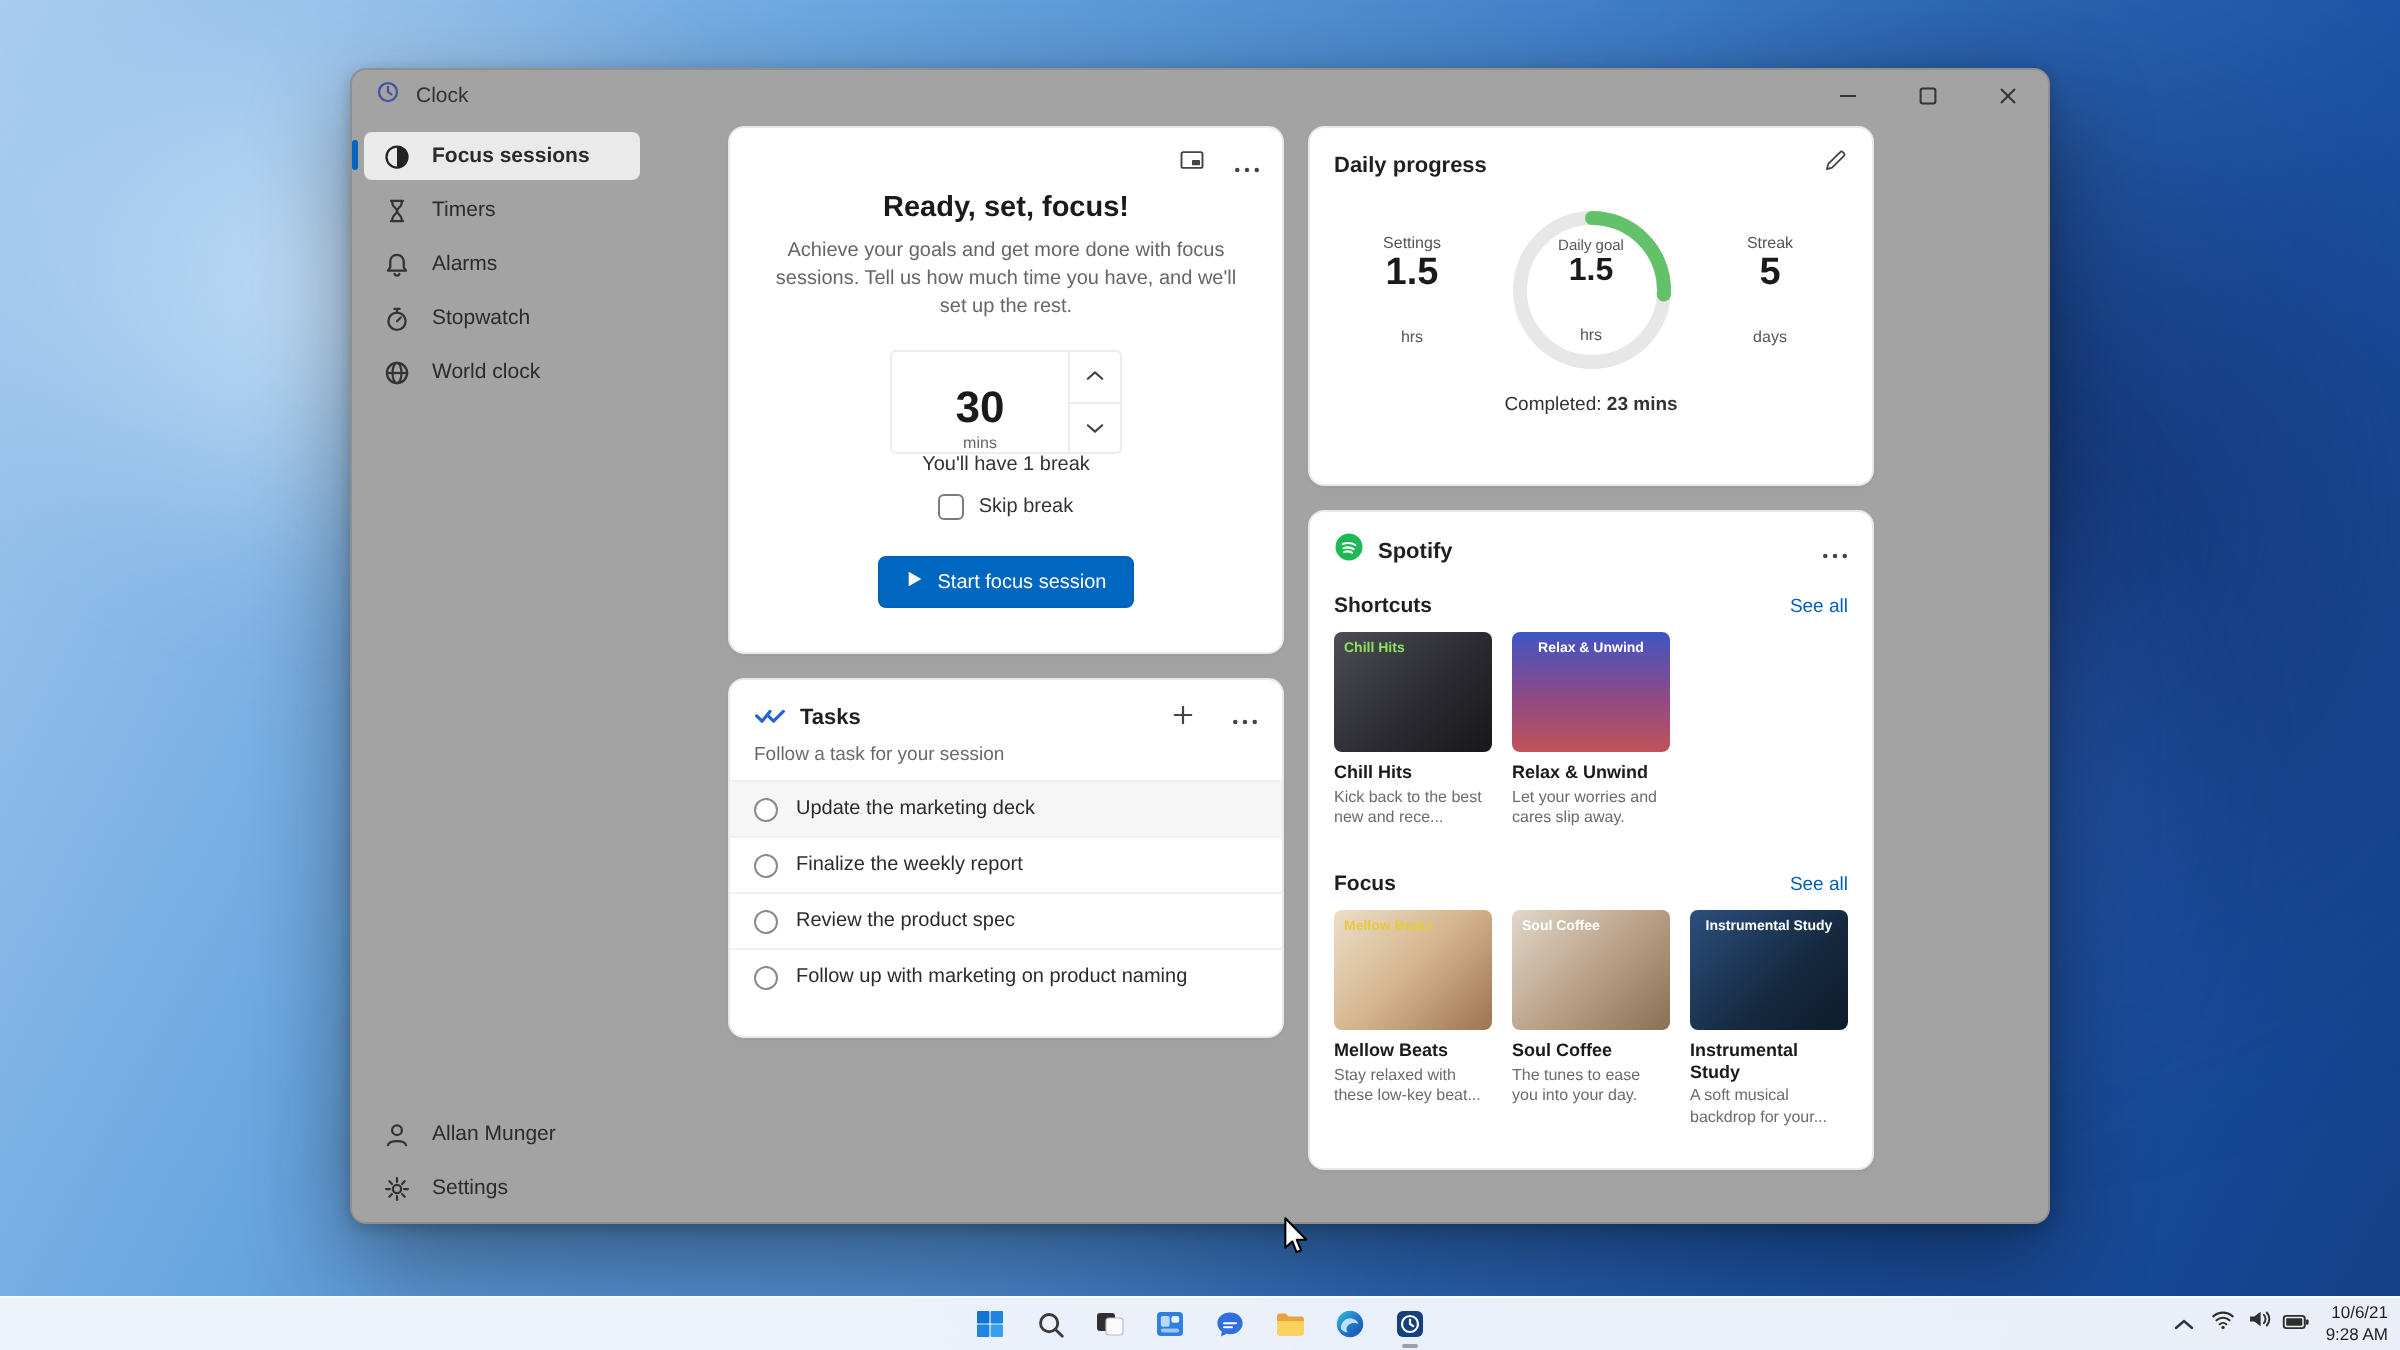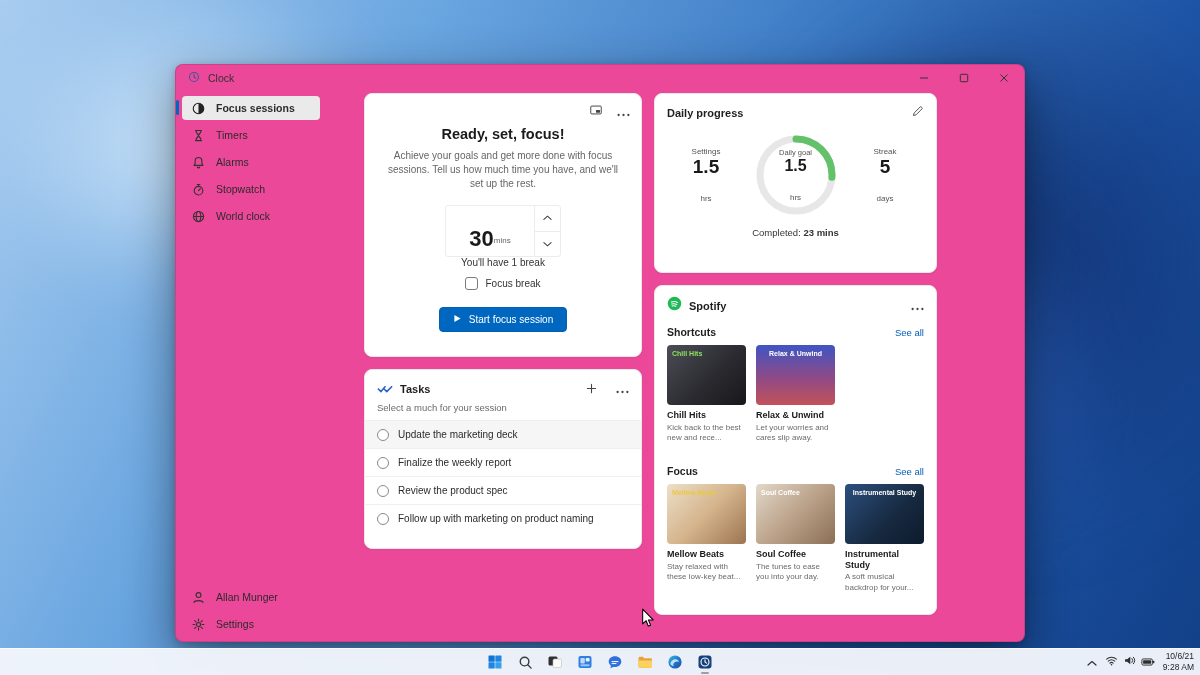--- a/index.html
+++ b/index.html
@@ -13,22 +13,22 @@
   .s1 { width:780px; height:800px; right:-200px; top:-140px;
     background:radial-gradient(closest-side,rgba(14,42,104,.8),rgba(14,42,104,0) 72%); }
   .s2 { width:560px; height:430px; left:-100px; top:-70px;
     background:radial-gradient(closest-side,rgba(208,230,249,.95),rgba(208,230,249,0) 72%); }
   .s3 { width:680px; height:420px; left:90px; bottom:-120px;
     background:radial-gradient(closest-side,rgba(92,152,216,.85),rgba(92,152,216,0) 72%); }
   .s4 { width:420px; height:600px; right:40px; top:60px; transform:rotate(-18deg);
     background:radial-gradient(closest-side,rgba(47,98,186,.9),rgba(47,98,186,0) 70%); }
 
   
-  .window { position:absolute; left:175px; top:64px; width:850px; height:578px;
-    background:#ec4899; border-radius:8px; overflow:hidden;
+  .window { position:absolute; left:175px; top:34px; width:850px; height:578px;
+    background:#a3a3a3; border-radius:8px; overflow:hidden;
     box-shadow:0 18px 50px rgba(0,0,0,.42), 0 2px 8px rgba(0,0,0,.22);
     border:1px solid rgba(0,0,0,.12); }
   .titlebar { height:26px; display:flex; align-items:center; justify-content:space-between; padding-left:12px; }
   .tb-left { display:flex; align-items:center; gap:8px; }
   .title-text { font-size:10.5px; color:#333; }
   .win-controls { display:flex; height:100%; }
   .wc { width:40px; height:100%; border:none; background:transparent; display:flex; align-items:center; justify-content:center; cursor:default; }
   .window-body { position:relative; height:552px; }
 
   
@@ -45,21 +45,21 @@
   .card { position:absolute; background:#fff; border:1px solid #e9e9e9; border-radius:8px;
     box-shadow:0 1px 2px rgba(0,0,0,.05); }
 
   
   .focus-card { left:188px; top:2px; width:278px; height:264px; text-align:center; }
   .card-topicons { position:absolute; top:9px; right:11px; display:flex; gap:14px; align-items:center; }
   .focus-card h2 { margin-top:32px; font-size:14.5px; font-weight:700; color:#1a1a1a; }
   .focus-sub { width:232px; margin:7px auto 0; font-size:10px; color:#666; line-height:1.4; }
   .timer-box { width:116px; height:52px; margin:14px auto 0; border:1px solid #ececec; border-radius:3px;
     display:flex; background:#fff; }
-  .timer-num { flex:1; display:flex; align-items:center; justify-content:center;margin-top:16px; }
+  .timer-num { flex:1; display:flex; flex-direction:column; align-items:center; justify-content:center;margin-top:16px; }
   .timer-num .num { font-size:22px; font-weight:700; line-height:1; color:#1a1a1a; }
   .timer-num .unit { font-size:8px; color:#666; margin-top:2px; }
   .timer-btns { width:26px; border-left:1px solid #ececec; display:flex; flex-direction:column; }
   .timer-btns button { flex:1; border:none; background:none; display:flex; align-items:center; justify-content:center; }
   .timer-btns button:first-child { border-bottom:1px solid #ececec; }
   .break-note { font-size:10px; color:#333; }
   .skip-row { margin-top:9px; display:inline-flex; align-items:center; gap:7px; font-size:10px; color:#333; }
   .checkbox { width:13px; height:13px; border:1px solid #7a7a7a; border-radius:3px; background:#fff; display:inline-block; }
   .start-btn { display:inline-flex; align-items:center; gap:7px; margin-top:13px; padding:6px 13px;
     background:#0067c0; border:1px solid #0061b5; border-radius:4px; color:#fff; font-size:10px;
@@ -274,21 +274,21 @@
           <button>
             <svg width="9" height="6" viewBox="0 0 10 6">
                 <path d="M1 1.5L5 5l4-3.5" fill="none" stroke="#444" stroke-width="1.2" stroke-linecap="round" stroke-linejoin="round"></path>
               </svg>
           </button>
         </div>
       </div>
       <div class="break-note">You'll have 1 break</div>
       <div><label class="skip-row">
         <span class="checkbox"></span>
-        <span>Focus break</span>
+        <span>Skip break</span>
       </label></div>
       <button class="start-btn">
         <span>
           <svg width="9" height="9" viewBox="0 0 10 10">
               <path d="M1.5 1l7 4-7 4z" fill="#fff"></path>
             </svg>
         </span>
         <span>Start focus session</span>
       </button>
     </section>
@@ -308,21 +308,21 @@
             </svg>
         </span>
         <span>
           <svg width="13" height="4" viewBox="0 0 16 4">
               <circle cx="2" cy="2" r="1.4" fill="#444"></circle>
               <circle cx="8" cy="2" r="1.4" fill="#444"></circle>
               <circle cx="14" cy="2" r="1.4" fill="#444"></circle>
             </svg>
         </span>
       </div>
-      <div class="tasks-sub">Select a much for your session</div>
+      <div class="tasks-sub">Follow a task for your session</div>
       <div class="task-row hovered">
         <span class="radio"></span>
         <span>Update the marketing deck</span>
       </div>
       <div class="task-row">
         <span class="radio"></span>
         <span>Finalize the weekly report</span>
       </div>
       <div class="task-row">
         <span class="radio"></span>

